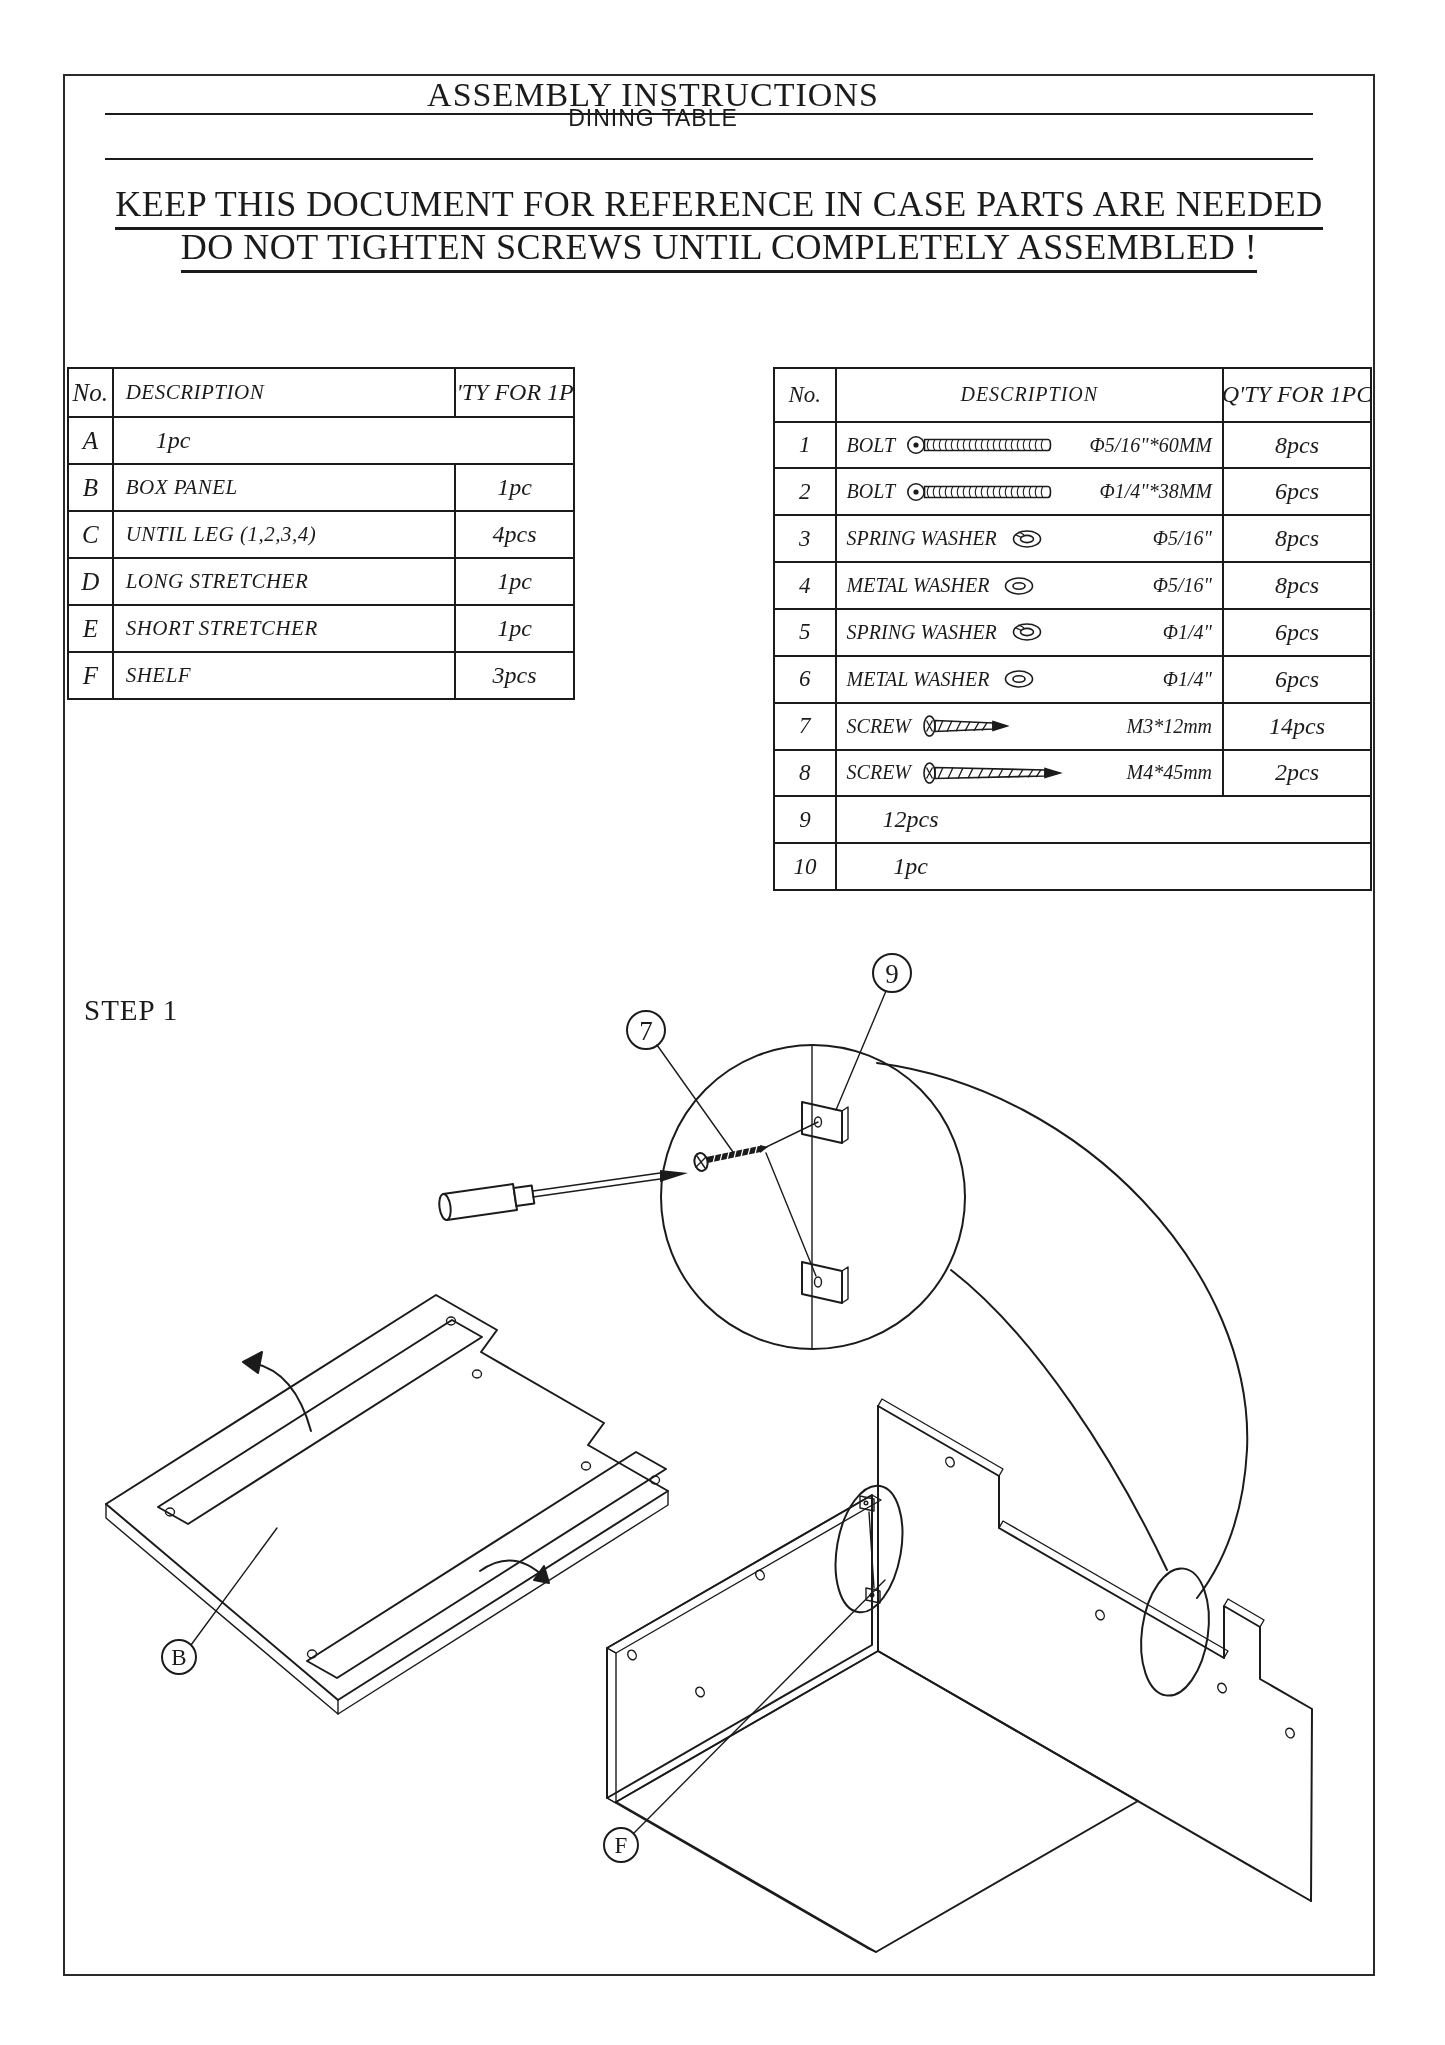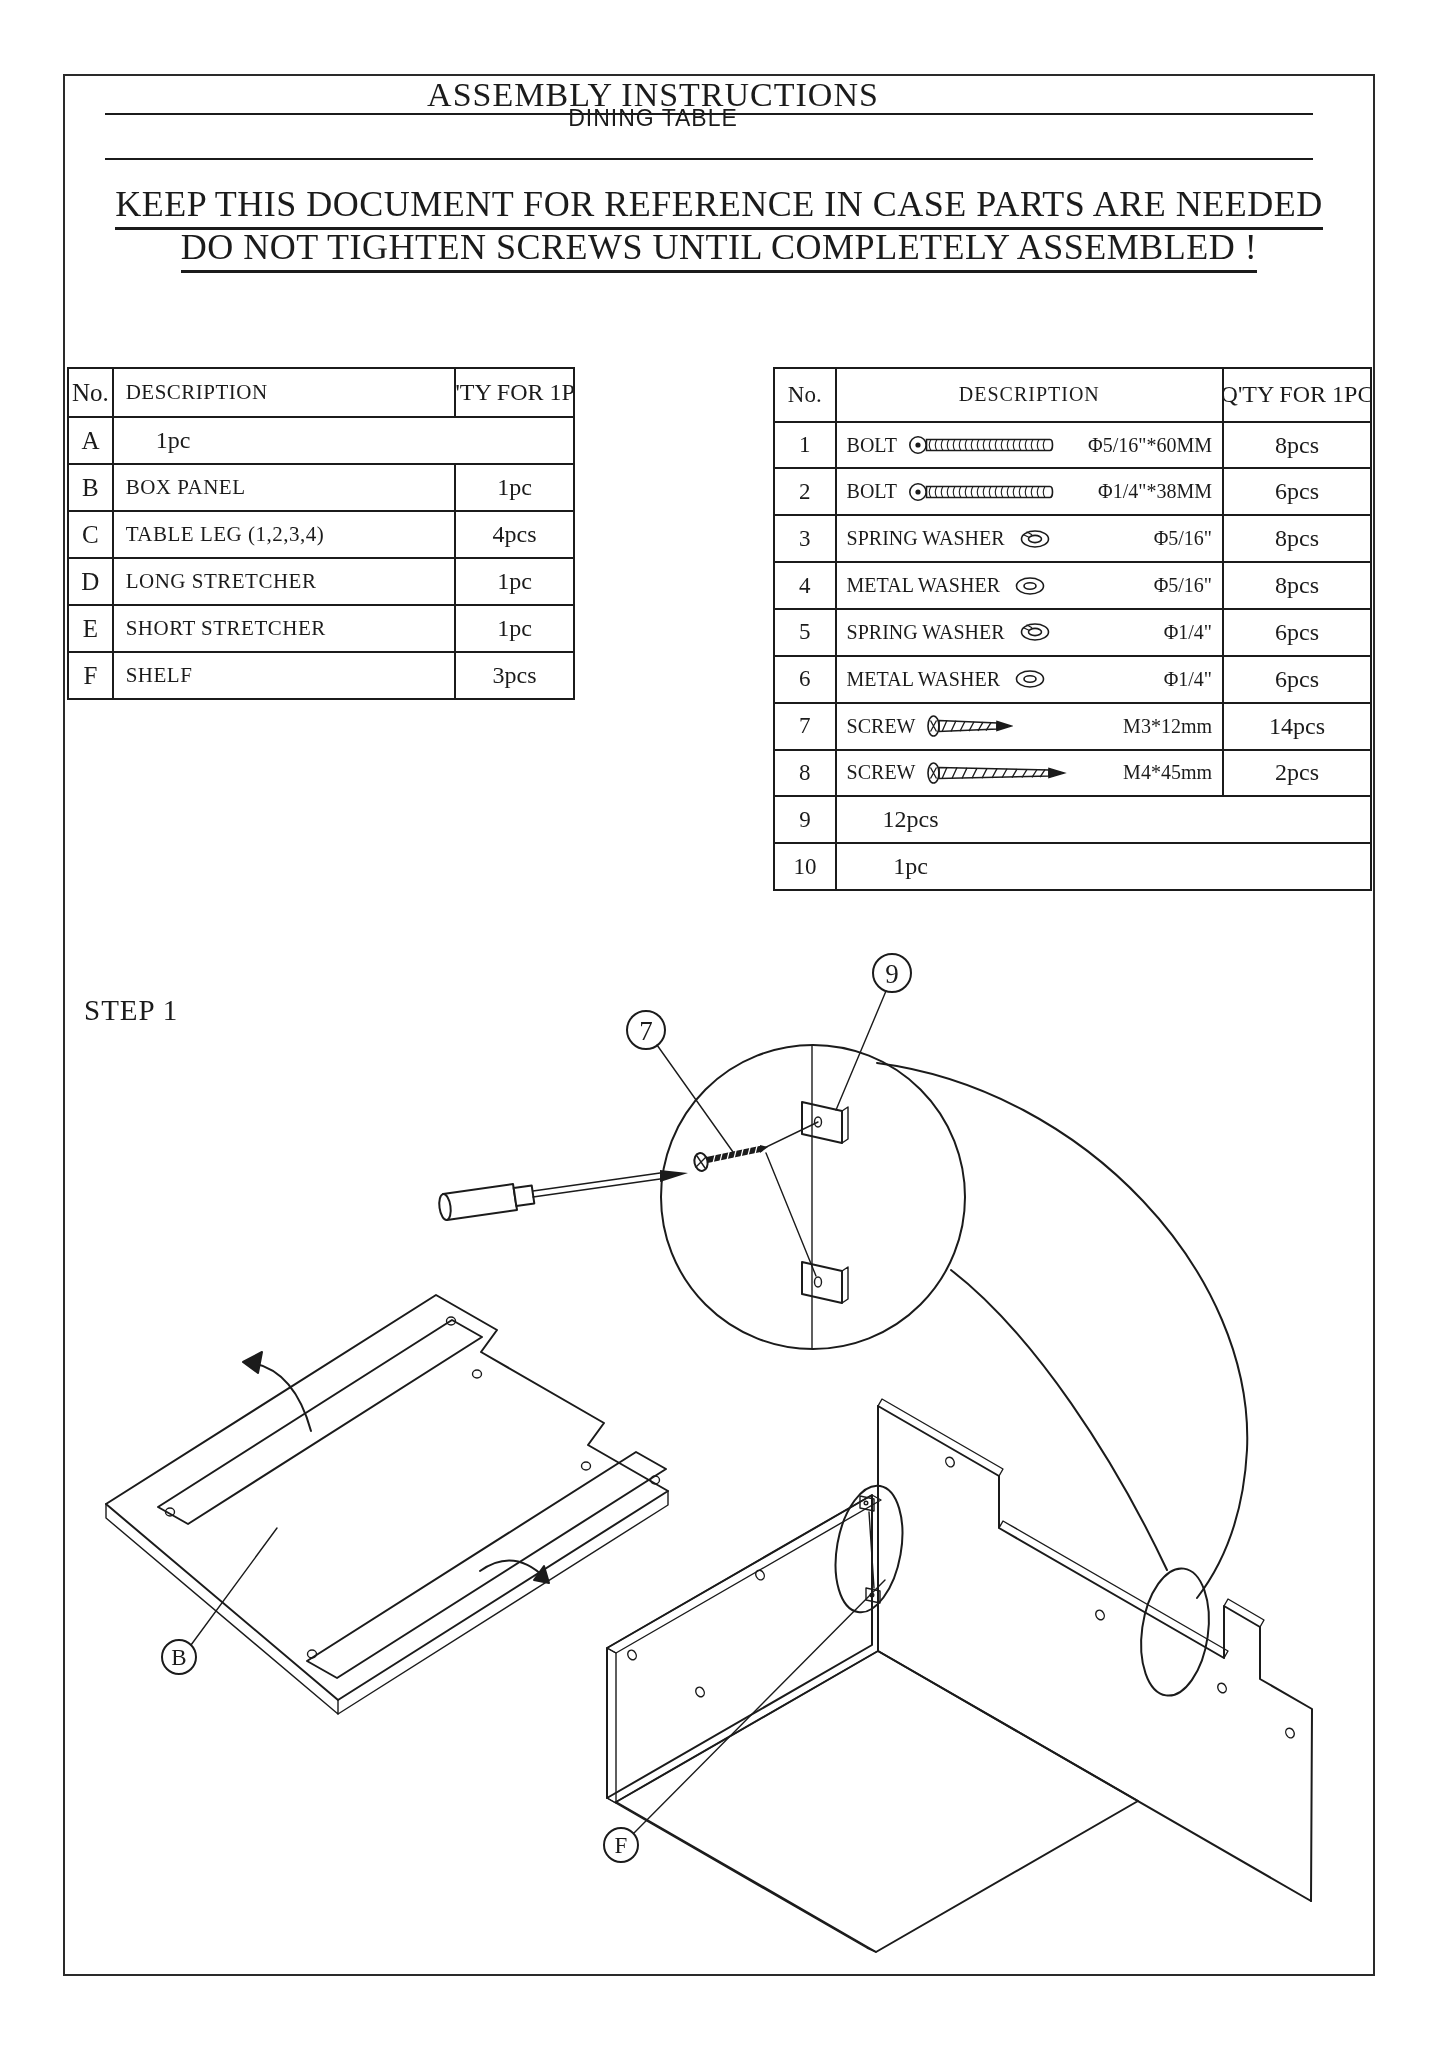--- a/index.html
+++ b/index.html
@@ -11,21 +11,21 @@
   .title{top:76px;font-size:34px;letter-spacing:1px;}
   .subtitle{top:105px;font-size:23px;letter-spacing:1px;font-family:"Liberation Sans", sans-serif;}
   .rule{position:absolute;left:105px;width:1208px;height:2px;background:#1b1b1b;}
   .warn{position:absolute;left:63px;width:1312px;text-align:center;font-size:36px;letter-spacing:0.5px;}
   .warn span{display:inline-block;border-bottom:3px solid #1b1b1b;padding-bottom:2px;}
   
   .tbl{position:absolute;border:2px solid #1b1b1b;display:flex;flex-direction:column;box-sizing:border-box;}
   .tr{display:flex;border-top:2px solid #1b1b1b;box-sizing:border-box;}
   .tr:first-child{border-top:none;}
   .td{border-left:2px solid #1b1b1b;display:flex;align-items:center;justify-content:center;
-      box-sizing:border-box;overflow:hidden;white-space:nowrap;}
+      box-sizing:border-box;overflow:hidden;white-space:nowrap;font-style:italic;}
   .td:first-child{border-left:none;}
   .tbl-left{left:67px;top:367px;width:508px;height:333px;}
   .tbl-left .tr{height:47.5px;}
   .tbl-left .tr.hdr{height:48px;}
   .tbl-left .c-no{width:43px;}
   .tbl-left .c-desc{width:345px;}
   .tbl-left .c-qty{width:120px;}
   .tbl-right{left:773px;top:367px;width:599px;height:524px;}
   .tbl-right .tr{height:47.2px;}
   .tbl-right .tr.hdr{height:52px;}
@@ -79,21 +79,21 @@
       <div class="td c-no">A</div>
       <div class="td c-qty">1pc</div>
     </div>
     <div class="tr">
       <div class="td c-no">B</div>
       <div class="td c-desc">BOX PANEL</div>
       <div class="td c-qty">1pc</div>
     </div>
     <div class="tr">
       <div class="td c-no">C</div>
-      <div class="td c-desc">TABLE LEG (1,2,3,4)</div>
+      <div class="td c-desc">UNTIL LEG (1,2,3,4)</div>
       <div class="td c-qty">4pcs</div>
     </div>
     <div class="tr">
       <div class="td c-no">D</div>
       <div class="td c-desc">LONG STRETCHER</div>
       <div class="td c-qty">1pc</div>
     </div>
     <div class="tr">
       <div class="td c-no">E</div>
       <div class="td c-desc">SHORT STRETCHER</div>

